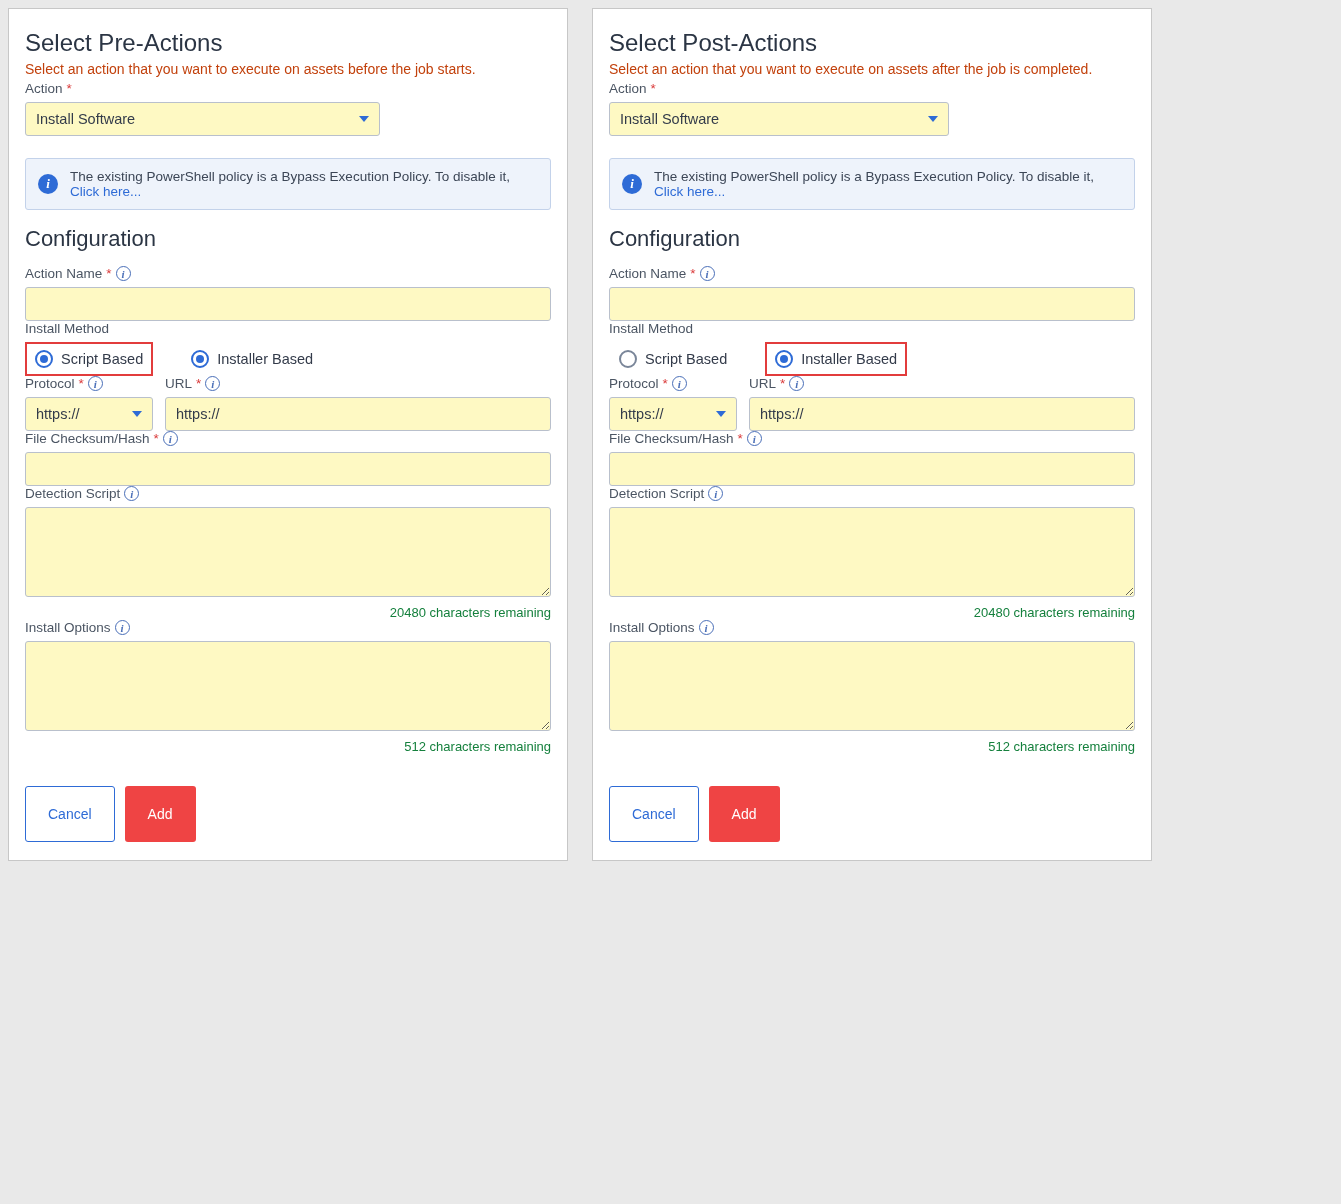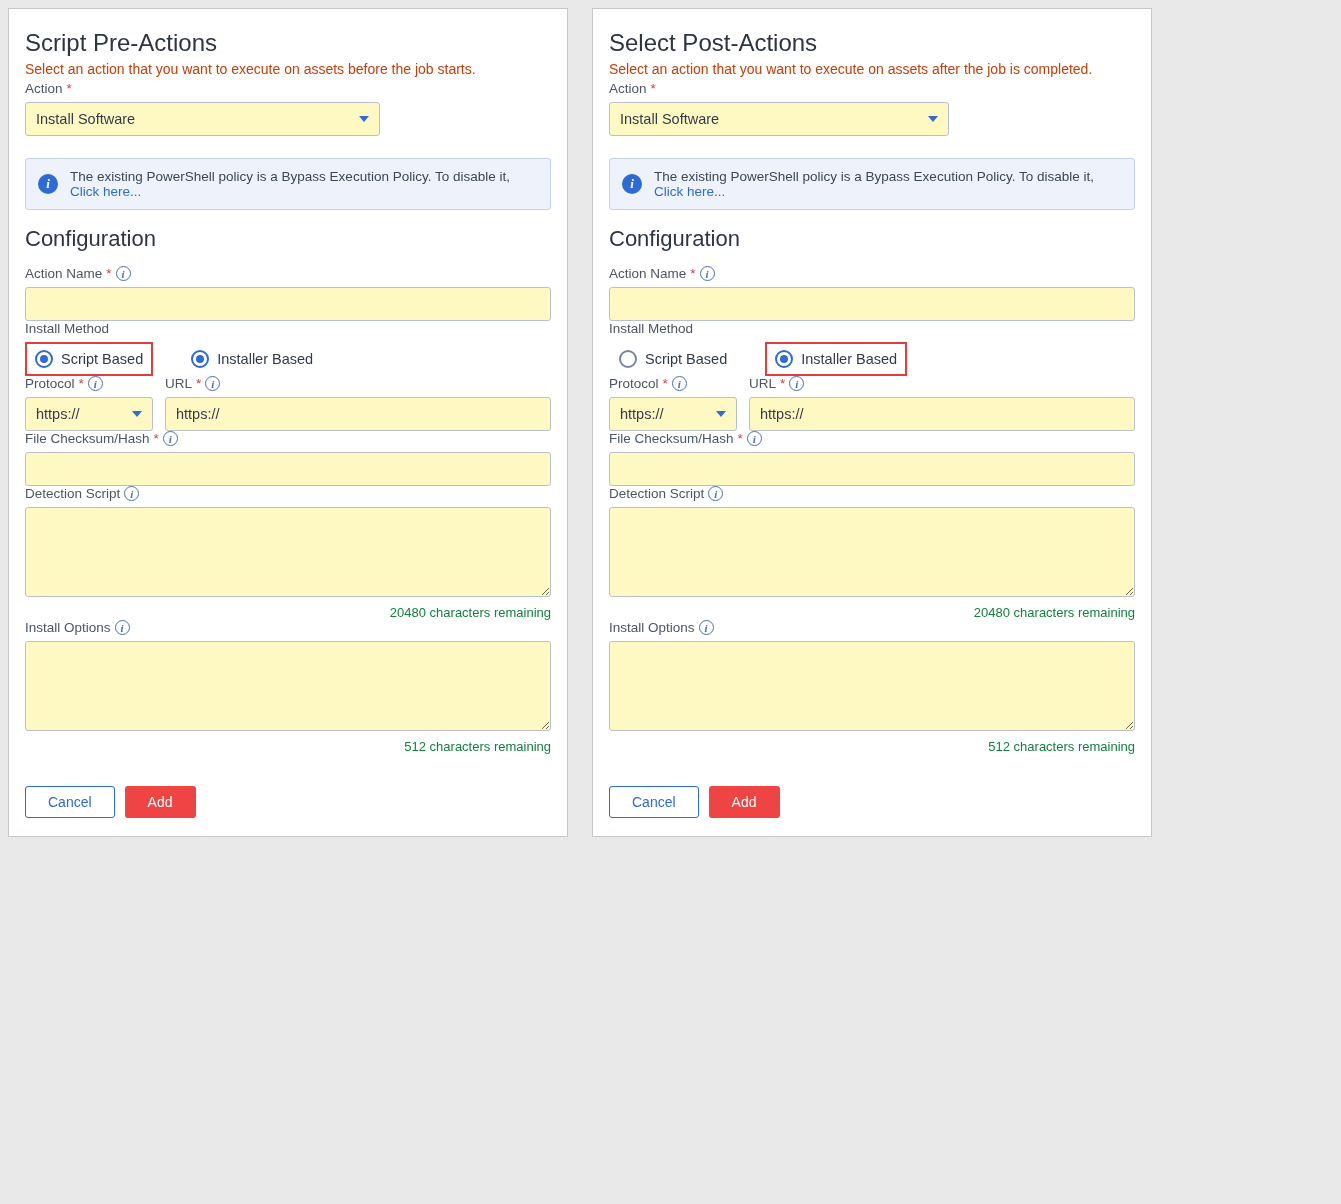--- a/index.html
+++ b/index.html
@@ -140,21 +140,21 @@
     font-size: 13px;
     color: #15803d;
     margin-top: 4px;
   }
   .footer-btns {
     margin-top: 32px;
     display: flex;
     gap: 10px;
   }
   .btn {
-    padding: 7px 22px;
+    padding: 19px 22px;
     font-size: 14px;
     border-radius: 3px;
     cursor: pointer;
     border: 1px solid transparent;
   }
   .btn-secondary {
     background: #fff;
     color: #2e6bd6;
     border: 1px solid #2e6bd6;
   }
@@ -173,21 +173,21 @@
     font-style: italic;
     font-weight: bold;
     font-size: 11px;
     cursor: pointer;
   }
 </style>
 </head>
 <body>
 
 <div class="panel">
-  <h1 class="title">Script Pre-Actions</h1>
+  <h1 class="title">Select Pre-Actions</h1>
   <div class="subtitle">Select an action that you want to execute on assets before the job starts.</div>
 
   <div class="block">
     <div class="field-label">
       <span>Action</span>
         <span class="req">*</span>
     </div>
     <div class="select small">
       <span>Install Software</span>
       <span class="caret-down"></span>

